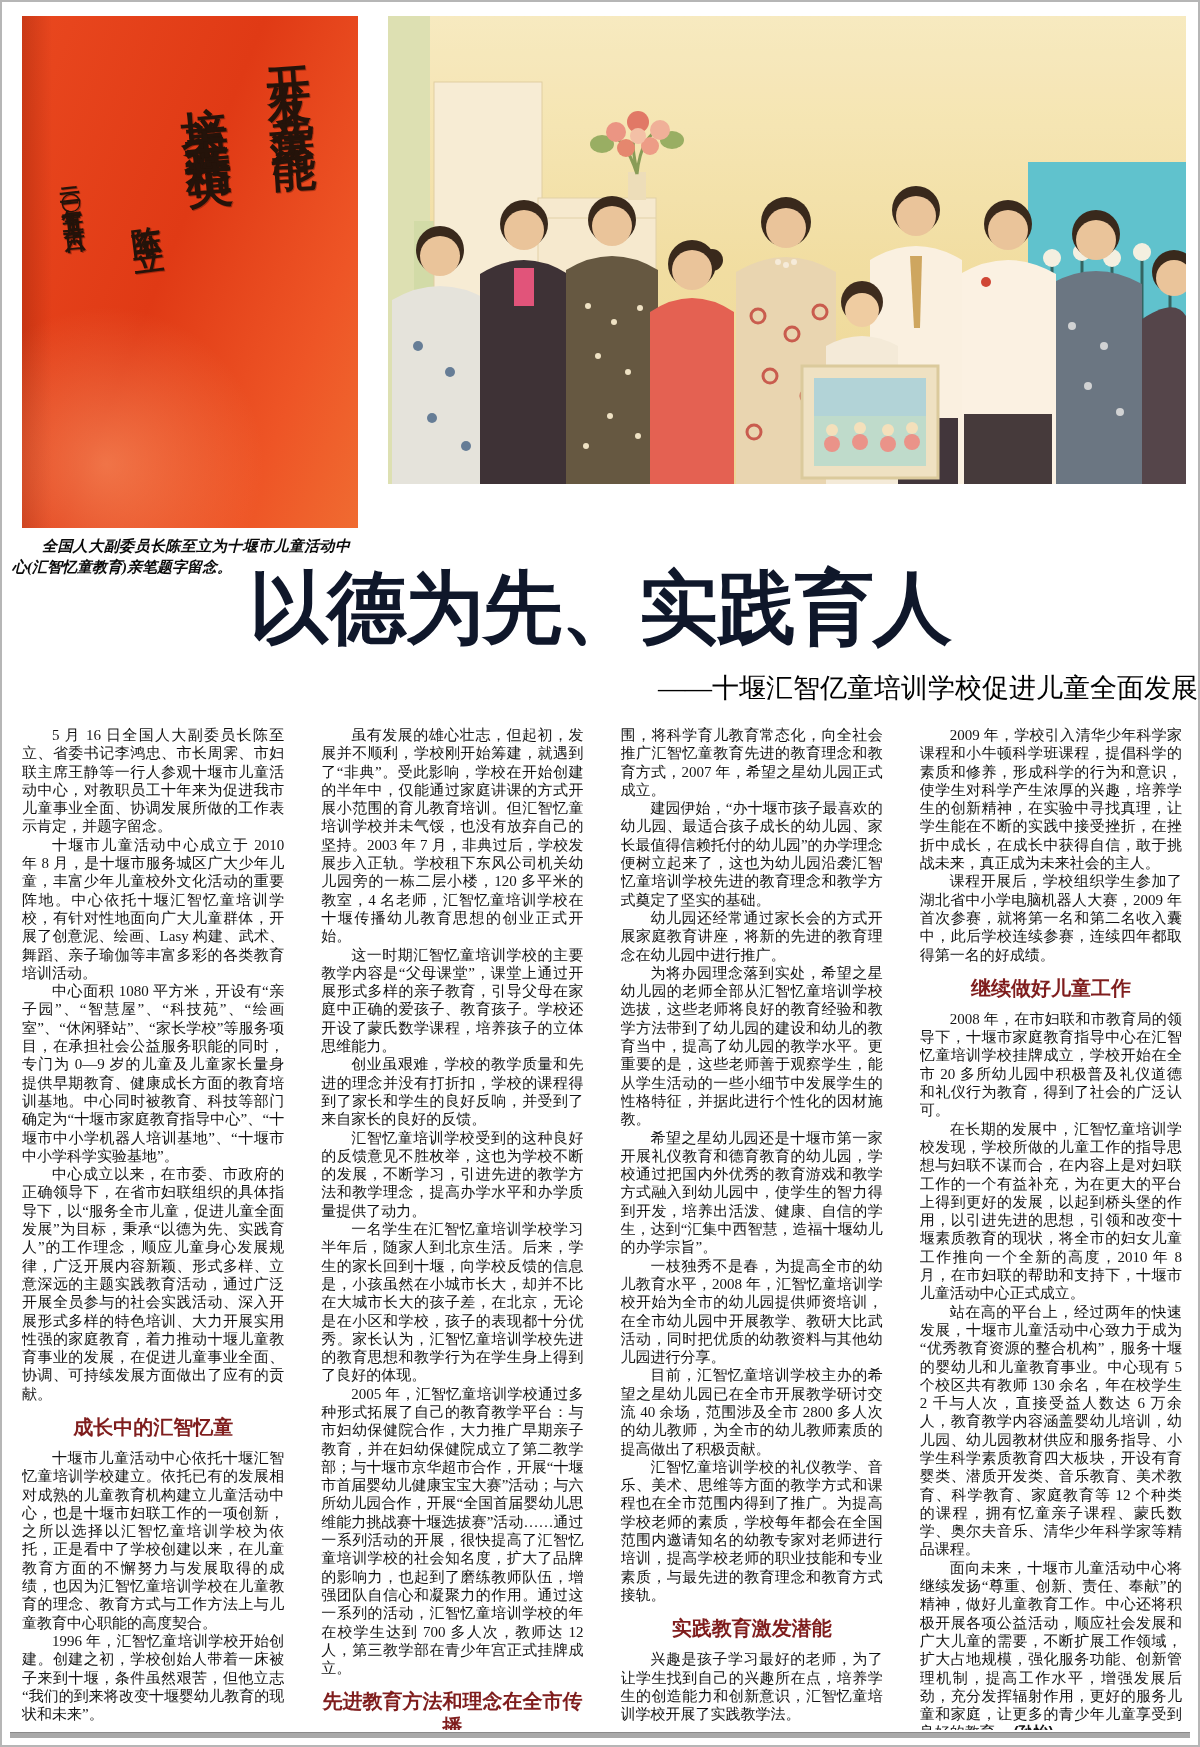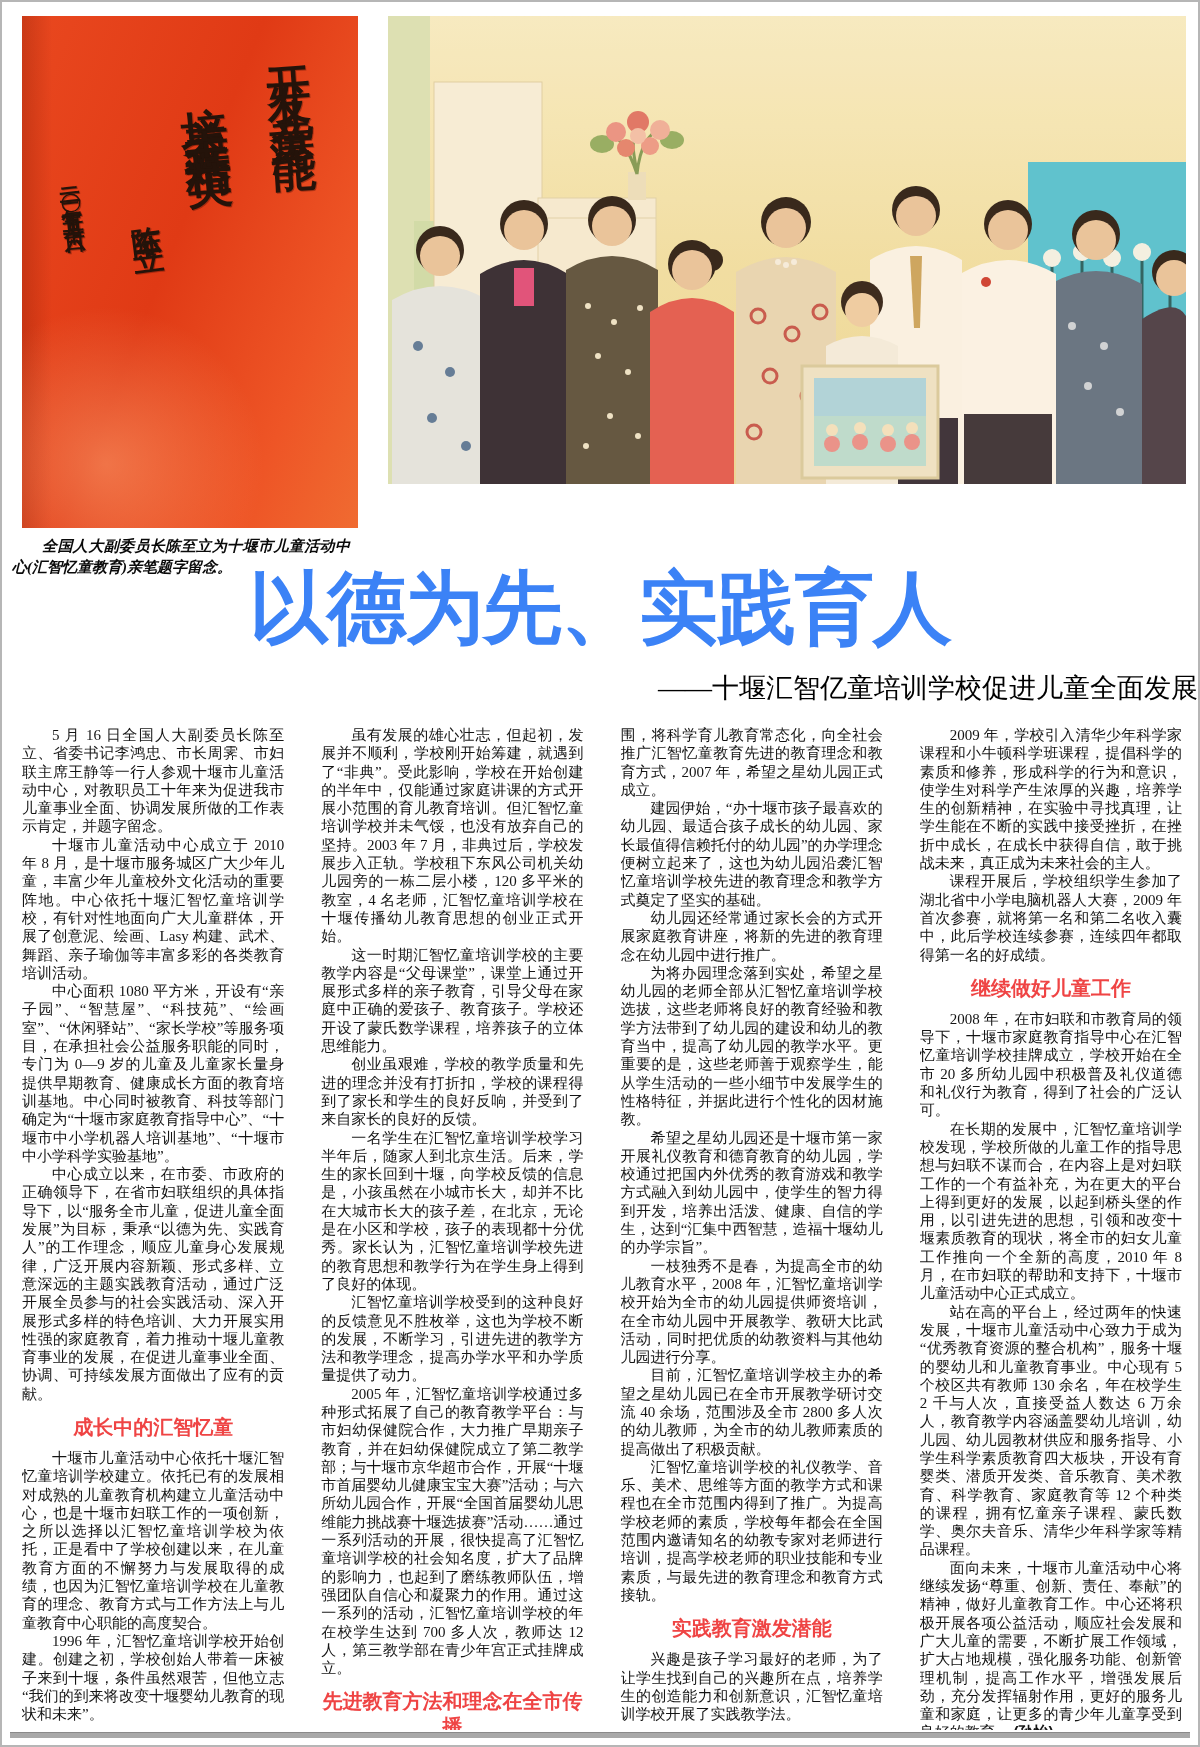--- a/index.html
+++ b/index.html
@@ -31,37 +31,37 @@
   .caption{
     position:absolute;margin:0;font-weight:700;font-style:italic;font-size:15px;line-height:21px;
     text-align:justify;text-indent:2em;color:#0a0a0a;word-break:break-all;
   }
   .caption-left{left:10px;top:534px;width:338px;}
   .caption-right{left:386px;top:490px;width:798px;}
   
   .headline{
     position:absolute;left:0;top:566px;width:100%;margin:0;text-align:center;
     font-family:"Liberation Sans","DejaVu Sans",sans-serif;font-weight:900;font-size:79px;
-    line-height:1;color:#3b82f6;letter-spacing:-1px;
+    line-height:1;color:#0f172a;letter-spacing:-1px;
   }
   .subtitle{
     position:absolute;left:0;top:670px;width:100%;margin:0;text-align:right;
     font-size:27px;line-height:1.2;color:#000;font-weight:400;
   }
   
   .body-cols{
     position:absolute;left:20px;top:724px;width:1160px;height:1004px;
     display:flex;gap:37px;
   }
   .col{flex:1 1 0;overflow:hidden;}
   .para{margin:0;font-size:15px;line-height:18.3px;text-align:justify;text-indent:2em;
     word-break:break-all;color:#141414;}
   .para.cont{text-indent:0;}
   .sec{margin:12px 0 9px;text-align:center;font-family:"Liberation Sans","DejaVu Sans",sans-serif;
-    font-weight:700;font-size:20px;line-height:1.25;color:#ef4444;}
+    font-weight:700;font-size:20px;line-height:1.25;color:#7f1d1d;}
   .byline{font-family:"Liberation Sans","DejaVu Sans",sans-serif;font-weight:700;font-style:normal;}
   
   .bottom-rule{position:absolute;left:8px;right:8px;bottom:7px;height:5px;background:#a9a9a9;border-top:1px solid #8a8a8a;}
 </style>
 </head>
 <body>
 
 <div class="page">
 
   <figure class="photo-left">
@@ -229,22 +229,22 @@
       <p class="para">中心面积 1080 平方米，开设有“亲子园”、“智慧屋”、“科技苑”、“绘画室”、“休闲驿站”、“家长学校”等服务项目，在承担社会公益服务职能的同时，专门为 0—9 岁的儿童及儿童家长量身提供早期教育、健康成长方面的教育培训基地。中心同时被教育、科技等部门确定为“十堰市家庭教育指导中心”、“十堰市中小学机器人培训基地”、“十堰市中小学科学实验基地”。</p>
       <p class="para">中心成立以来，在市委、市政府的正确领导下，在省市妇联组织的具体指导下，以“服务全市儿童，促进儿童全面发展”为目标，秉承“以德为先、实践育人”的工作理念，顺应儿童身心发展规律，广泛开展内容新颖、形式多样、立意深远的主题实践教育活动，通过广泛开展全员参与的社会实践活动、深入开展形式多样的特色培训、大力开展实用性强的家庭教育，着力推动十堰儿童教育事业的发展，在促进儿童事业全面、协调、可持续发展方面做出了应有的贡献。</p>
       <h2 class="sec">成长中的汇智忆童</h2>
       <p class="para">十堰市儿童活动中心依托十堰汇智忆童培训学校建立。依托已有的发展相对成熟的儿童教育机构建立儿童活动中心，也是十堰市妇联工作的一项创新，之所以选择以汇智忆童培训学校为依托，正是看中了学校创建以来，在儿童教育方面的不懈努力与发展取得的成绩，也因为汇智忆童培训学校在儿童教育的理念、教育方式与工作方法上与儿童教育中心职能的高度契合。</p>
       <p class="para">1996 年，汇智忆童培训学校开始创建。创建之初，学校创始人带着一床被子来到十堰，条件虽然艰苦，但他立志“我们的到来将改变十堰婴幼儿教育的现状和未来”。</p>
     </div>
     <div class="col">
       <p class="para">虽有发展的雄心壮志，但起初，发展并不顺利，学校刚开始筹建，就遇到了“非典”。受此影响，学校在开始创建的半年中，仅能通过家庭讲课的方式开展小范围的育儿教育培训。但汇智忆童培训学校并未气馁，也没有放弃自己的坚持。2003 年 7 月，非典过后，学校发展步入正轨。学校租下东风公司机关幼儿园旁的一栋二层小楼，120 多平米的教室，4 名老师，汇智忆童培训学校在十堰传播幼儿教育思想的创业正式开始。</p>
       <p class="para">这一时期汇智忆童培训学校的主要教学内容是“父母课堂”，课堂上通过开展形式多样的亲子教育，引导父母在家庭中正确的爱孩子、教育孩子。学校还开设了蒙氏数学课程，培养孩子的立体思维能力。</p>
       <p class="para">创业虽艰难，学校的教学质量和先进的理念并没有打折扣，学校的课程得到了家长和学生的良好反响，并受到了来自家长的良好的反馈。</p>
+      <p class="para">汇智忆童培训学校受到的这种良好的反馈意见不胜枚举，这也为学校不断的发展，不断学习，引进先进的教学方法和教学理念，提高办学水平和办学质量提供了动力。</p>
       <p class="para">一名学生在汇智忆童培训学校学习半年后，随家人到北京生活。后来，学生的家长回到十堰，向学校反馈的信息是，小孩虽然在小城市长大，却并不比在大城市长大的孩子差，在北京，无论是在小区和学校，孩子的表现都十分优秀。家长认为，汇智忆童培训学校先进的教育思想和教学行为在学生身上得到了良好的体现。</p>
-      <p class="para">汇智忆童培训学校受到的这种良好的反馈意见不胜枚举，这也为学校不断的发展，不断学习，引进先进的教学方法和教学理念，提高办学水平和办学质量提供了动力。</p>
       <p class="para">2005 年，汇智忆童培训学校通过多种形式拓展了自己的教育教学平台：与市妇幼保健院合作，大力推广早期亲子教育，并在妇幼保健院成立了第二教学部；与十堰市京华超市合作，开展“十堰市首届婴幼儿健康宝宝大赛”活动；与六所幼儿园合作，开展“全国首届婴幼儿思维能力挑战赛十堰选拔赛”活动……通过一系列活动的开展，很快提高了汇智忆童培训学校的社会知名度，扩大了品牌的影响力，也起到了磨练教师队伍，增强团队自信心和凝聚力的作用。通过这一系列的活动，汇智忆童培训学校的年在校学生达到 700 多人次，教师达 12 人，第三教学部在青少年宫正式挂牌成立。</p>
       <h2 class="sec">先进教育方法和理念在全市传播</h2>
       <p class="para">为拓展汇智忆童培训学校的业务范</p>
     </div>
     <div class="col">
       <p class="para cont">围，将科学育儿教育常态化，向全社会推广汇智忆童教育先进的教育理念和教育方式，2007 年，希望之星幼儿园正式成立。</p>
       <p class="para">建园伊始，“办十堰市孩子最喜欢的幼儿园、最适合孩子成长的幼儿园、家长最值得信赖托付的幼儿园”的办学理念便树立起来了，这也为幼儿园沿袭汇智忆童培训学校先进的教育理念和教学方式奠定了坚实的基础。</p>
       <p class="para">幼儿园还经常通过家长会的方式开展家庭教育讲座，将新的先进的教育理念在幼儿园中进行推广。</p>
       <p class="para">为将办园理念落到实处，希望之星幼儿园的老师全部从汇智忆童培训学校选拔，这些老师将良好的教育经验和教学方法带到了幼儿园的建设和幼儿的教育当中，提高了幼儿园的教学水平。更重要的是，这些老师善于观察学生，能从学生活动的一些小细节中发展学生的性格特征，并据此进行个性化的因材施教。</p>
       <p class="para">希望之星幼儿园还是十堰市第一家开展礼仪教育和德育教育的幼儿园，学校通过把国内外优秀的教育游戏和教学方式融入到幼儿园中，使学生的智力得到开发，培养出活泼、健康、自信的学生，达到“汇集中西智慧，造福十堰幼儿的办学宗旨”。</p>

